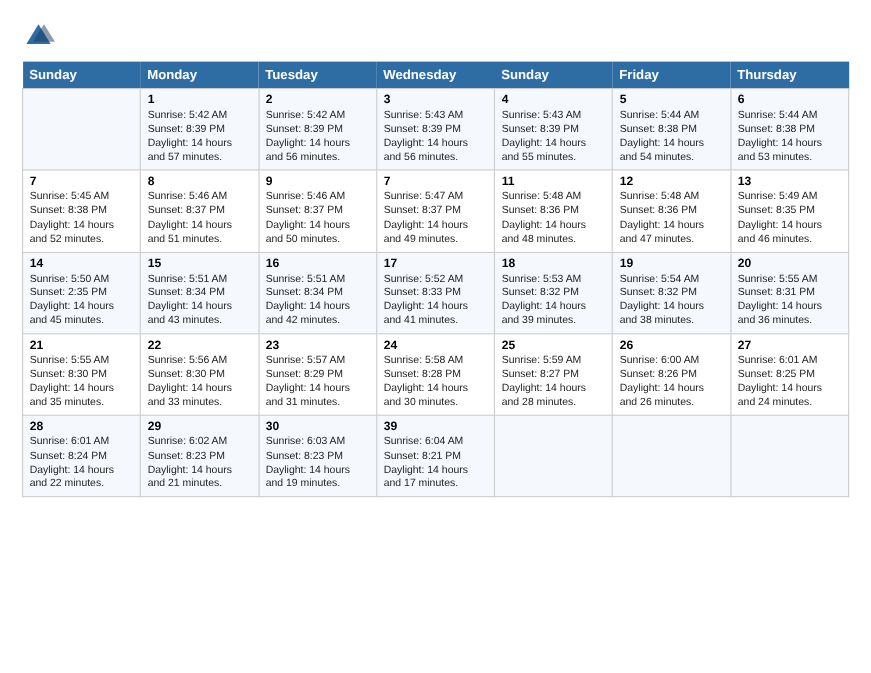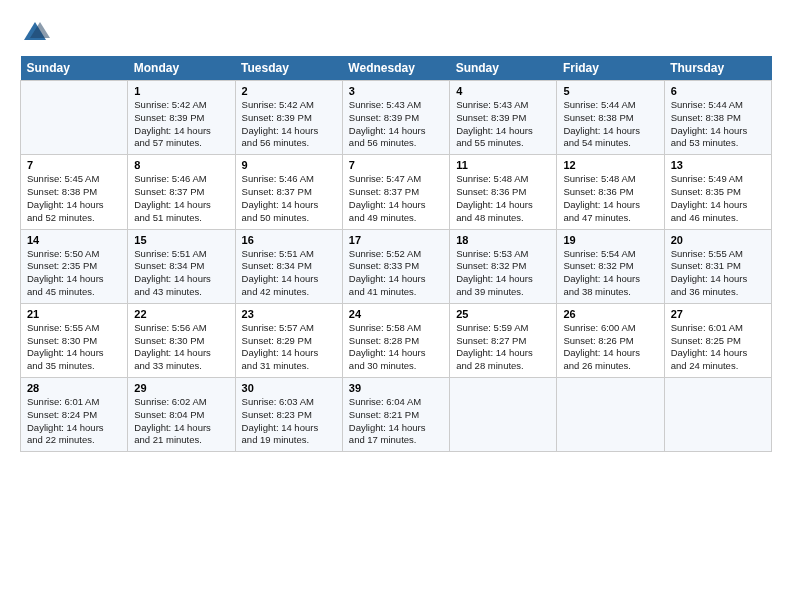--- a/index.html
+++ b/index.html
@@ -325,21 +325,21 @@
           <td>
             <span class="day-num">28</span>
             <div class="day-info">Sunrise: 6:01 AM
 Sunset: 8:24 PM
 Daylight: 14 hours
 and 22 minutes.</div>
           </td>
           <td>
             <span class="day-num">29</span>
             <div class="day-info">Sunrise: 6:02 AM
-Sunset: 8:04 PM
+Sunset: 8:23 PM
 Daylight: 14 hours
 and 21 minutes.</div>
           </td>
           <td>
             <span class="day-num">30</span>
             <div class="day-info">Sunrise: 6:03 AM
 Sunset: 8:23 PM
 Daylight: 14 hours
 and 19 minutes.</div>
           </td>

